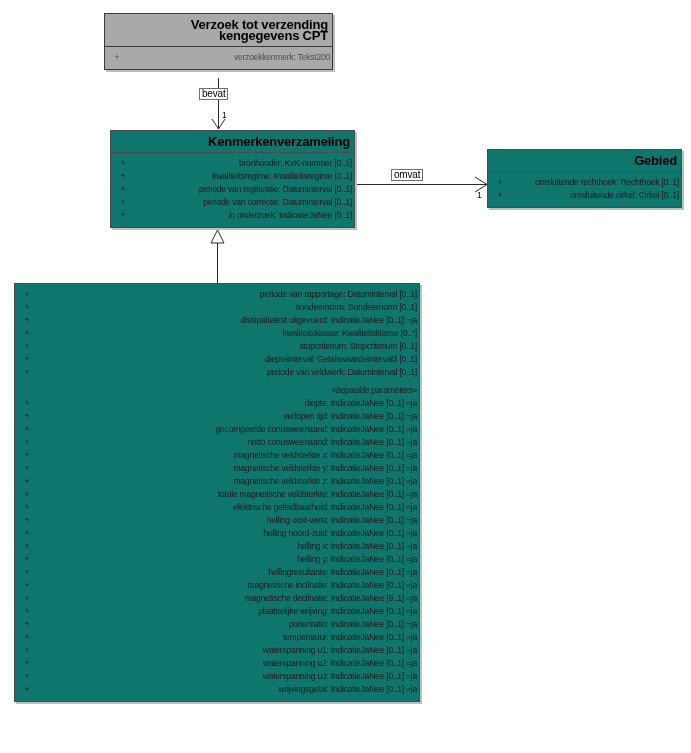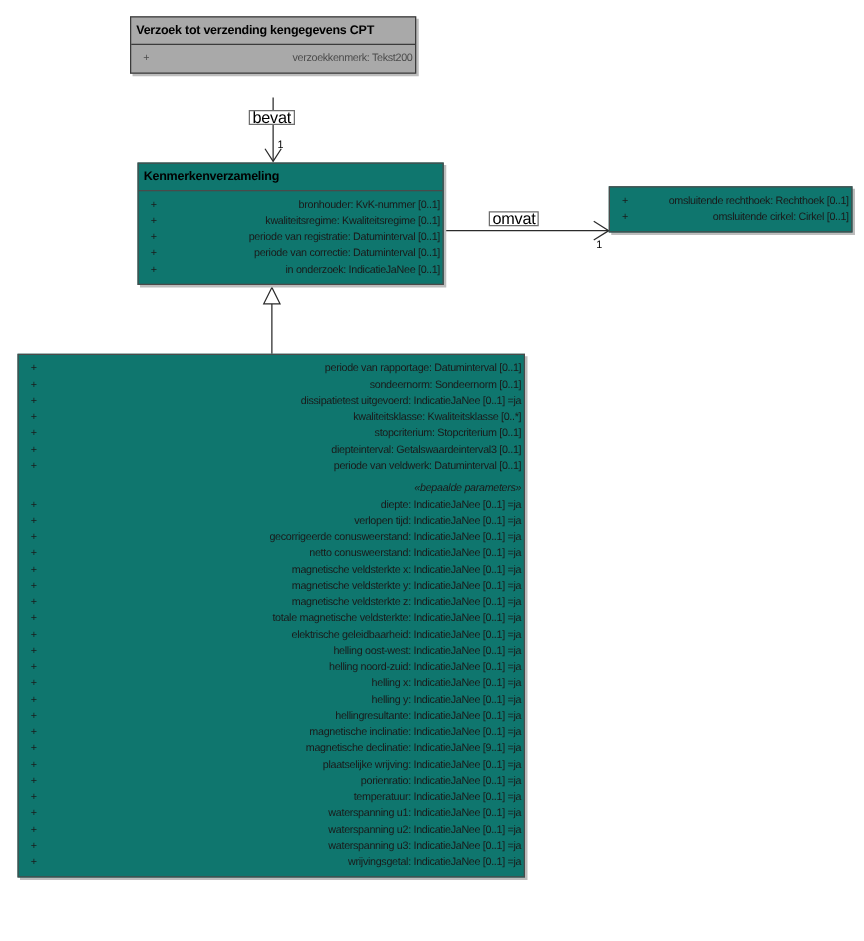--- a/index.html
+++ b/index.html
@@ -28,23 +28,23 @@
     box-sizing: border-box;
     border: 1px solid #4a4a4a;
     background: #0f766e;
     box-shadow: 2px 2px 0 0 #bdbdbd;
   }
   .uml-class.shaded {
     background: #a9a9a9;
     border: 1px solid #3b3b3b;
   }
   .uml-title {
-    text-align: left;
+    text-align: right;
     font-weight: bold;
-    font-size: 10px;
+    font-size: 13px;
     color: #000000;
     padding: 5px 4px 5px 4px;
     letter-spacing: -0.2px;
     border-bottom: 1px solid #4a4a4a;
     line-height: 11px;
   }
   .uml-class.shaded .uml-title {
     border-bottom: 1px solid #3b3b3b;
     color: #000000;
   }
@@ -90,21 +90,21 @@
   }
 
   
   #class-verzoek   { left: 104px; top: 13px;  width: 229px; }
   #class-kenmerken { left: 110px; top: 130px; width: 245px; }
   #class-gebied    { left: 487px; top: 149px; width: 195px; }
   #class-kenmerkencpt { left: 14px; top: 283px; width: 406px; }
 
   .conn-label {
     position: absolute;
-    font-size: 13px;
+    font-size: 10px;
     line-height: 10px;
     color: #000000;
     background: #ffffff;
     border: 1px solid #6e6e6e;
     padding: 0px 2px;
     white-space: nowrap;
     letter-spacing: -0.2px;
   }
   .mult {
     position: absolute;
@@ -177,20 +177,21 @@
         <span class="sig">periode van correctie: Datuminterval [0..1]</span>
       </div>
       <div class="attr">
         <span class="vis">+</span>
         <span class="sig">in onderzoek: IndicatieJaNee [0..1]</span>
       </div>
     </div>
   </div>
 
   <div class="uml-class" id="class-gebied">
+    <div class="uml-title">Gebied</div>
     <div class="uml-attrs">
       <div class="attr">
         <span class="vis">+</span>
         <span class="sig">omsluitende rechthoek: Rechthoek [0..1]</span>
       </div>
       <div class="attr">
         <span class="vis">+</span>
         <span class="sig">omsluitende cirkel: Cirkel [0..1]</span>
       </div>
     </div>

